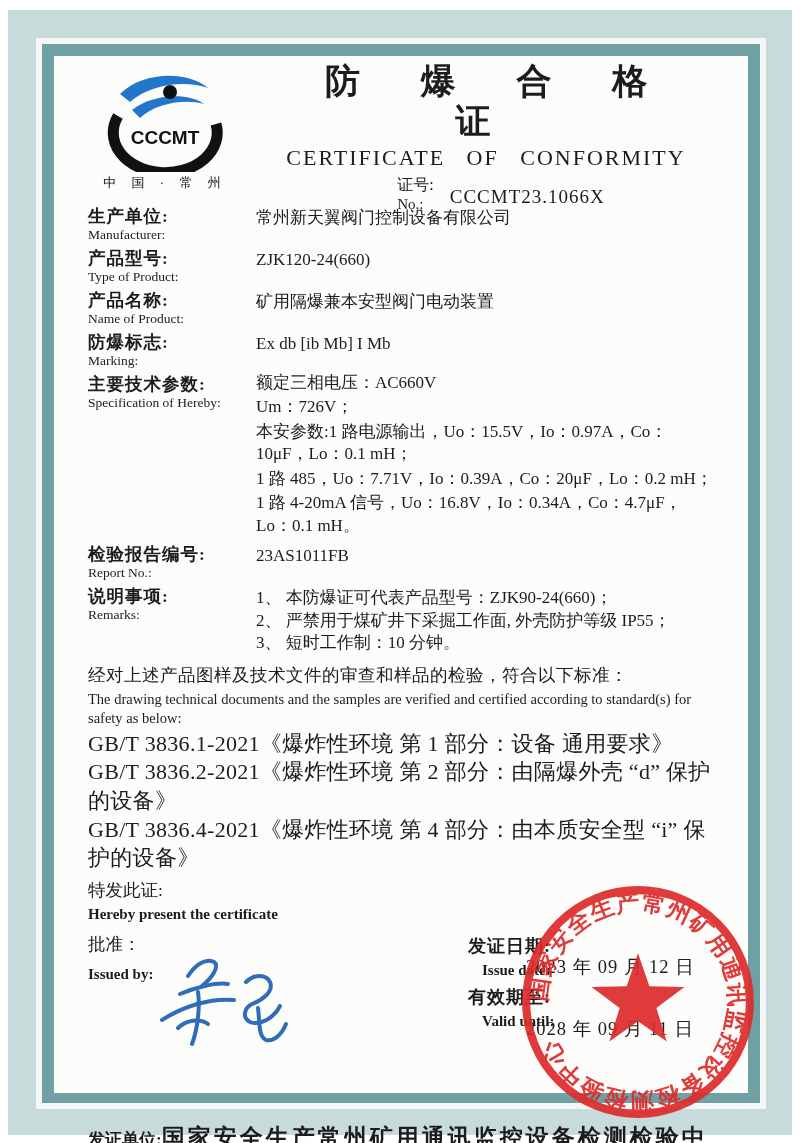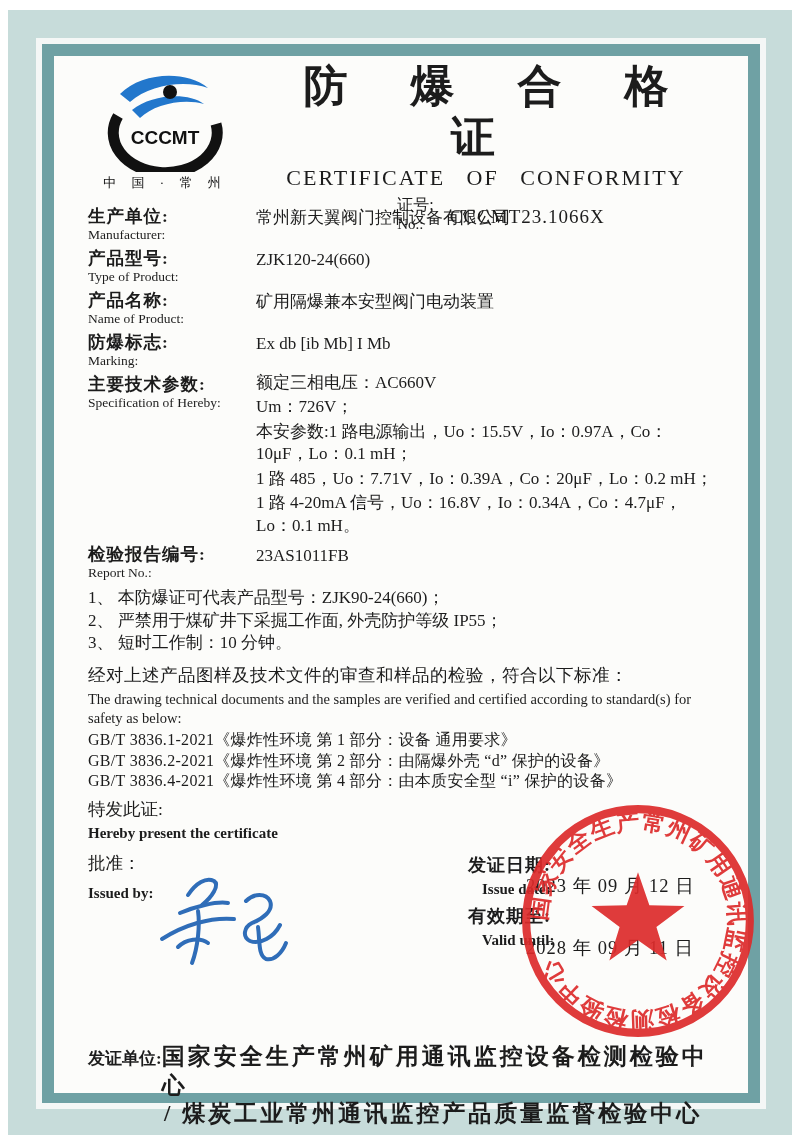--- a/index.html
+++ b/index.html
@@ -15,21 +15,21 @@
     position:absolute;left:54px;top:56px;right:52px;bottom:50px;
     background:#fcfcfa;overflow:visible;
   }
   .content{position:relative;padding:6px 34px 0 34px;}
 
   
   .header{position:relative;height:128px;}
   .logo{position:absolute;left:2px;top:2px;width:150px;text-align:center;}
   .logo-sub{font-size:13px;letter-spacing:6px;margin-top:-2px;color:#111;}
   .head-text{margin-left:170px;text-align:center;}
-  .title{font-size:44px;font-weight:700;letter-spacing:26px;text-indent:26px;line-height:1.15;}
+  .title{font-size:35px;font-weight:700;letter-spacing:26px;text-indent:26px;line-height:1.15;}
   .subtitle{font-size:22px;letter-spacing:2px;word-spacing:14px;margin-top:2px;}
   .certno-row{display:flex;justify-content:center;align-items:center;margin-top:4px;margin-left:30px;}
   .certno-labels{text-align:left;margin-right:16px;}
   .certno-labels .zh{font-size:16px;}
   .certno-labels .en{font-size:15px;}
   .certno-value{font-size:19px;letter-spacing:1px;padding-top:6px;}
 
   
   .fields{margin-top:14px;}
   .frow{display:flex;margin-bottom:3px;}
@@ -38,21 +38,21 @@
   .flabel .en{font-size:13.5px;margin-top:-1px;}
   .fvalue{flex:1;font-size:17px;padding-top:3px;line-height:1.32;}
   .fvalue .vline{display:block;}
   .spec .fvalue{padding-top:0;}
   .spec .fvalue .vline{margin-bottom:2px;}
 
   
   .standards{margin-top:10px;font-size:17px;line-height:1.3;}
   .standards .intro-zh{font-size:17.5px;letter-spacing:.5px;}
   .standards .intro-en{font-size:14.5px;margin:3px 0 2px 0;}
-  .standards .std{font-size:16px;letter-spacing:.3px;}
+  .standards .std{font-size:22px;letter-spacing:.3px;}
   .standards .issue-zh{font-size:17.5px;margin-top:6px;}
 
   
   .signsec{position:relative;height:212px;margin-top:4px;}
   .hereby{font-size:15px;font-weight:600;}
   .approve-zh{font-size:17.5px;margin-top:9px;}
   .issued-by{font-size:15px;font-weight:600;margin-top:10px;}
   .signature{position:absolute;left:62px;top:42px;}
   .date-block{position:absolute;left:380px;top:28px;width:330px;}
   .dlabel-zh{font-size:18px;font-weight:600;letter-spacing:1px;}
@@ -163,20 +163,24 @@
         <div class="flabel">
           <div class="zh">检验报告编号:</div>
           <div class="en">Report No.:</div>
         </div>
         <div class="fvalue">
           <span class="vline">23AS1011FB</span>
         </div>
       </div>
 
       <div class="frow">
+        <div class="flabel">
+          <div class="zh">说明事项:</div>
+          <div class="en">Remarks:</div>
+        </div>
         <div class="fvalue">
           <span class="vline">1、 本防爆证可代表产品型号：ZJK90-24(660)；</span>
           <span class="vline">2、 严禁用于煤矿井下采掘工作面, 外壳防护等级 IP55；</span>
           <span class="vline">3、 短时工作制：10 分钟。</span>
         </div>
       </div>
     </div>
 
     <div class="standards">
       <div class="intro-zh">经对上述产品图样及技术文件的审查和样品的检验，符合以下标准：</div>

